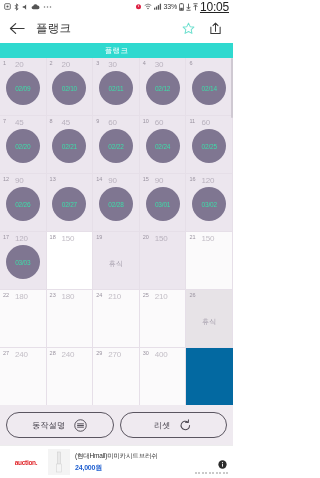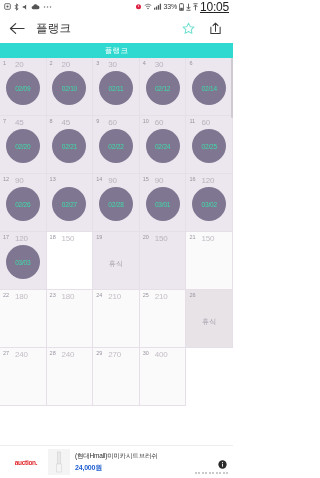--- a/index.html
+++ b/index.html
@@ -37,21 +37,21 @@
   .ic-btn{width:14px;height:14px;display:flex;align-items:center;justify-content:center;cursor:pointer;}
 
   
   .tabbar{
     height:15px;background:#2fd9cf;flex:0 0 auto;
     display:flex;align-items:center;justify-content:center;
   }
   .tab-label{font-size:7.5px;color:#ffffff;letter-spacing:0.3px;}
 
   
-  .grid-wrap{flex:1 1 auto;background:#ffffff;overflow:hidden;text-align:right;}
+  .grid-wrap{flex:1 1 auto;background:#0369a1;overflow:hidden;text-align:right;}
   .grid{
     display:grid;grid-template-columns:repeat(5,1fr);
     grid-auto-rows:58px;
   }
   .cell{
     position:relative;
     box-sizing:border-box;
     border-right:1px solid #e6dfe8;
     border-bottom:1px solid #e6dfe8;
     background:#ece6ee;
@@ -389,20 +389,40 @@
           <div class="cell-val">270</div>
         </div>
         <div class="cell state-plain">
           <div class="cell-idx">30</div>
           <div class="cell-val">400</div>
         </div>
       </div>
     <div class="scrollbar"></div>
   </div>
 
+  <div class="btnbar">
+    <div class="pill">
+      <span class="pill-label">동작설명</span>
+      <span class="pill-ic">
+        <svg width="13" height="13" viewBox="0 0 14 14">
+            <circle cx="7" cy="7" r="6.2" fill="none" stroke="#4a454f" stroke-width="1"></circle>
+            <path d="M3.8 5.2 H10.2 M3.8 7 H10.2 M3.8 8.8 H10.2" stroke="#4a454f" stroke-width="1" stroke-linecap="round"></path>
+          </svg>
+      </span>
+    </div>
+    <div class="pill">
+      <span class="pill-label">리셋</span>
+      <span class="pill-ic">
+        <svg width="13" height="13" viewBox="0 0 14 14">
+            <path d="M11.4 7 A4.6 4.6 0 1 1 9.6 3.3" fill="none" stroke="#4a454f" stroke-width="1.1" stroke-linecap="round"></path>
+            <path d="M10.2 0.8 L10 3.8 L7 3.4" fill="none" stroke="#4a454f" stroke-width="1.1" stroke-linecap="round" stroke-linejoin="round"></path>
+          </svg>
+      </span>
+    </div>
+  </div>
 
   <div class="ad">
     <div class="ad-logo">auction.</div>
     <div class="ad-thumb">
       <svg width="12" height="22" viewBox="0 0 12 22">
           <rect x="4.5" y="1" width="3" height="12" fill="#e9e9e9" stroke="#cfcfcf" stroke-width="0.6"></rect>
           <rect x="3.6" y="13" width="4.8" height="8" fill="#f5f5f5" stroke="#d6d6d6" stroke-width="0.6"></rect>
         </svg>
     </div>
     <div class="ad-text">

